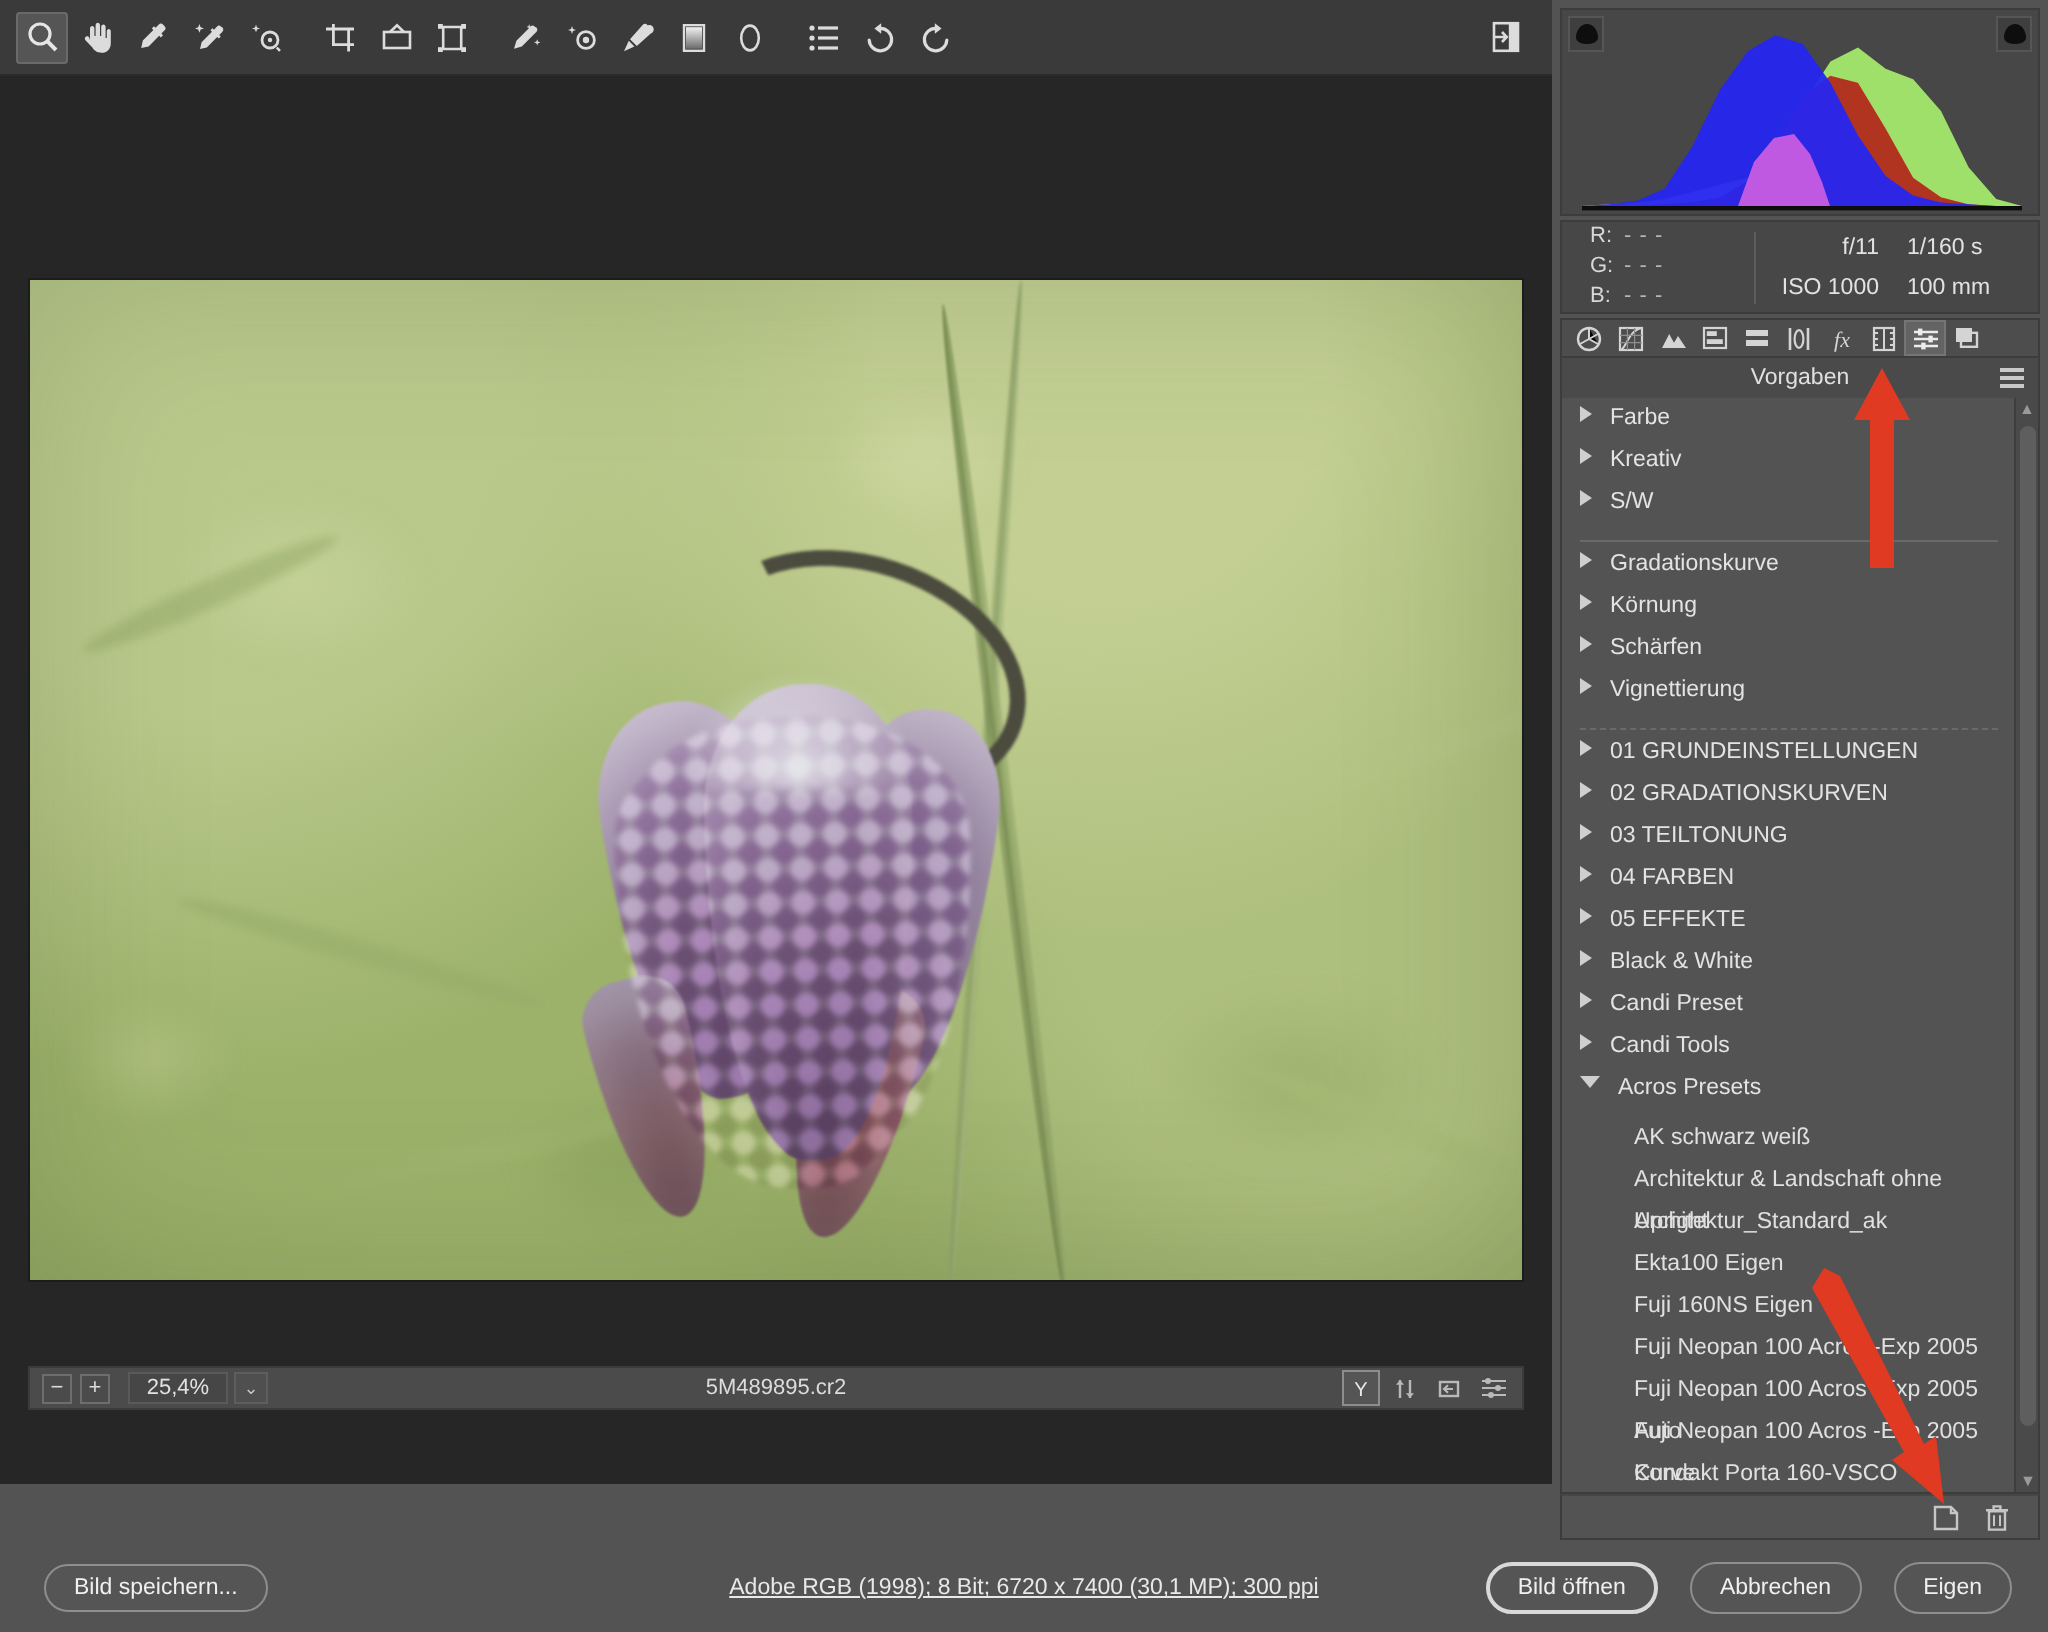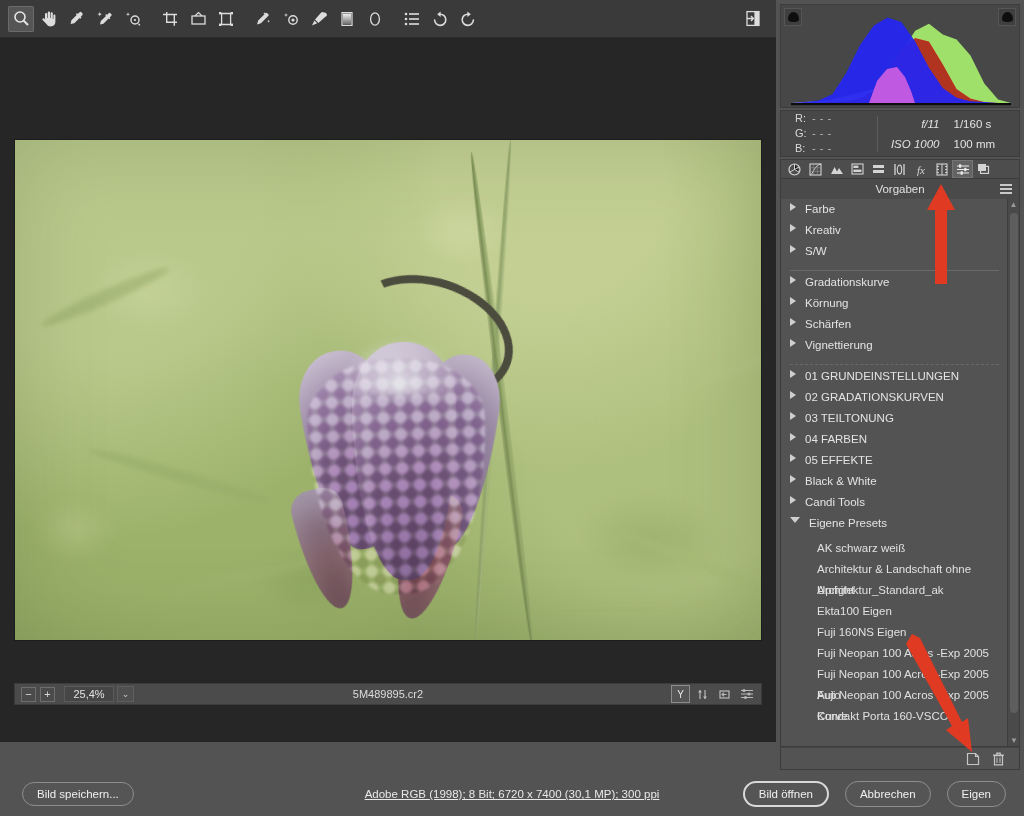--- a/index.html
+++ b/index.html
@@ -183,21 +183,21 @@
     position: absolute; left: 4px; top: 110px; width: 240px; height: 47px;
     background: #474747; border: 1px solid #3c3c3c;
     display: flex; align-items: center; color: #d8d8d8; font-size: 11px;
   }
   #rgbread { width: 96px; padding-left: 14px; line-height: 15px; }
   #rgbread span.k { display: inline-block; width: 17px; color: #d8d8d8; }
   #rgbread span.v { color: #b6b6b6; letter-spacing: .5px; }
   #metadiv { width: 1px; height: 36px; background: #5d5d5d; }
   #shotinfo { flex: 1; text-align: center; line-height: 20px; color: #e2e2e2; font-size: 11.5px; }
   #shotinfo .row { display: flex; justify-content: center; gap: 14px; }
-  #shotinfo .c1 { width: 58px; text-align: right; font-style: italic; }
+  #shotinfo .c1 { width: 58px; text-align: right; }
   #shotinfo .c2 { width: 62px; text-align: left; }
 
   #tabbar {
     position: absolute; left: 4px; top: 159px; width: 240px; height: 20px;
     background: #4d4d4d; border: 1px solid #3c3c3c;
     display: flex; align-items: center;
   }
   .tab {
     width: 21px; height: 18px; display: flex; align-items: center; justify-content: center;
     color: #d2d2d2;
@@ -640,25 +640,29 @@
           <div class="grp">
             <span class="tri"></span>
             <span>05 EFFEKTE</span>
           </div>
           <div class="grp">
             <span class="tri"></span>
             <span>Black &amp; White</span>
           </div>
           <div class="grp">
             <span class="tri"></span>
+            <span>Candi Preset</span>
+          </div>
+          <div class="grp">
+            <span class="tri"></span>
             <span>Candi Tools</span>
           </div>
           <div class="grp open">
             <span class="tri"></span>
-            <span>Eigene Presets</span>
+            <span>Acros Presets</span>
           </div>
           <div class="item">AK schwarz weiß</div>
           <div class="item">Architektur &amp; Landschaft ohne Upright</div>
           <div class="item">Architektur_Standard_ak</div>
           <div class="item">Ekta100 Eigen</div>
           <div class="item">Fuji 160NS Eigen</div>
           <div class="item">Fuji Neopan 100 Acros -Exp 2005</div>
           <div class="item">Fuji Neopan 100 Acros -Exp 2005 Auto</div>
           <div class="item">Fuji Neopan 100 Acros -Exp 2005 Curve</div>
           <div class="item">Kondakt Porta 160-VSCO</div>

